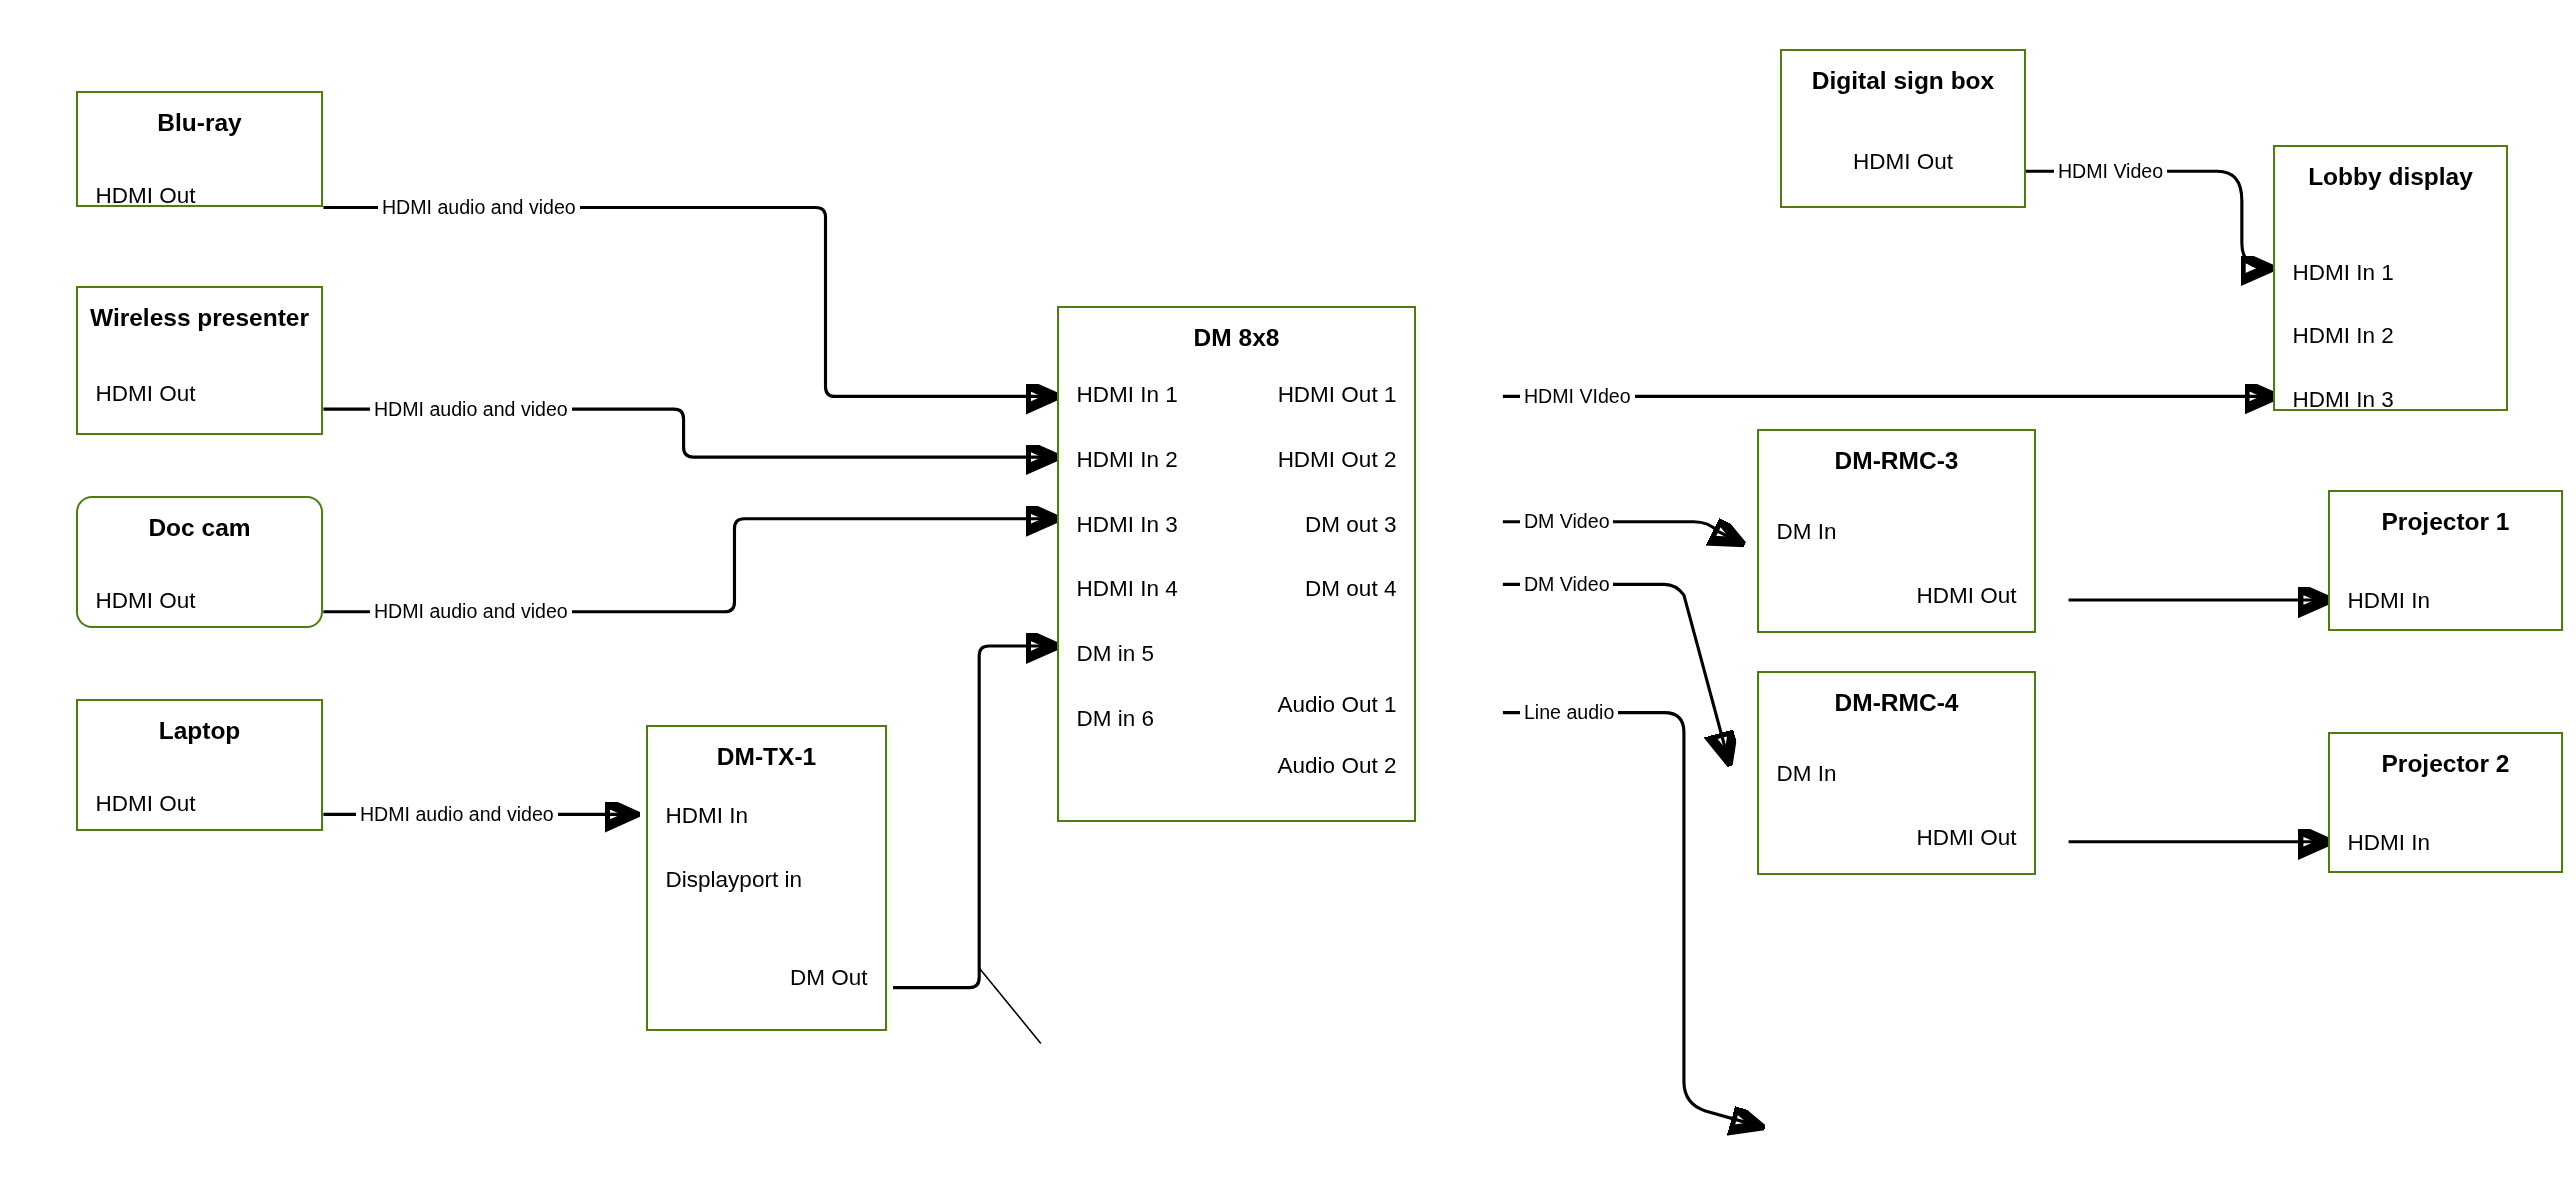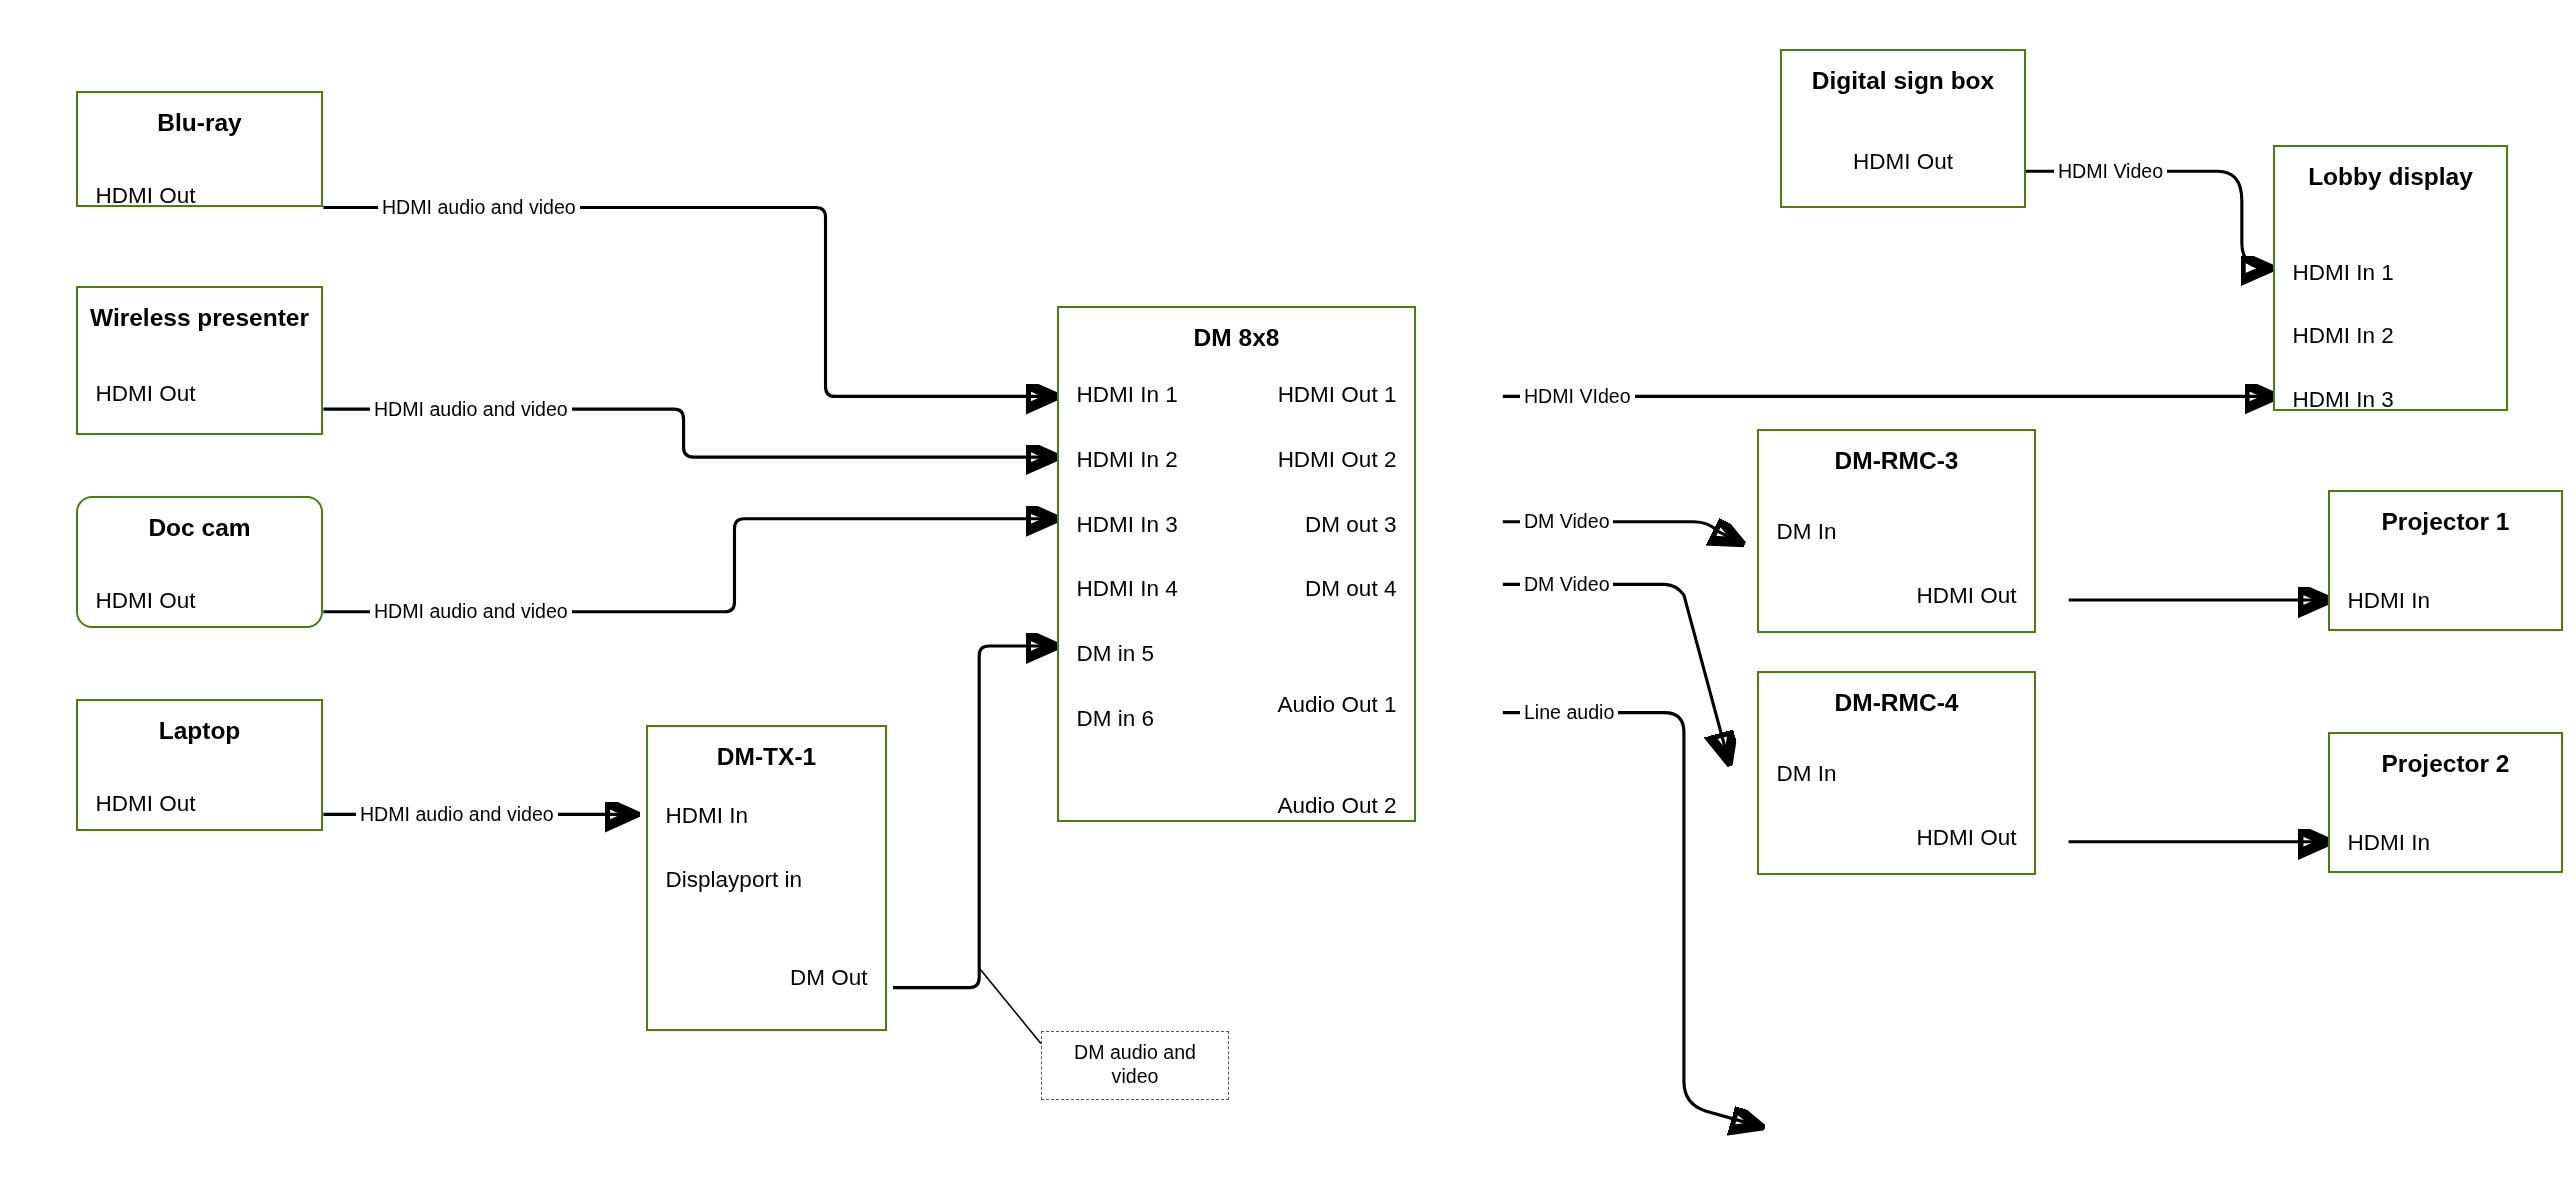--- a/index.html
+++ b/index.html
@@ -122,21 +122,20 @@
   <div class="edge-label" style="left:378px; top:196px;">HDMI audio and video</div>
   <div class="edge-label" style="left:370px; top:398px;">HDMI audio and video</div>
   <div class="edge-label" style="left:370px; top:600px;">HDMI audio and video</div>
   <div class="edge-label" style="left:356px; top:803px;">HDMI audio and video</div>
   <div class="edge-label" style="left:2054px; top:160px;">HDMI Video</div>
   <div class="edge-label" style="left:1520px; top:385px;">HDMI VIdeo</div>
   <div class="edge-label" style="left:1520px; top:510px;">DM Video</div>
   <div class="edge-label" style="left:1520px; top:573px;">DM Video</div>
   <div class="edge-label" style="left:1520px; top:701px;">Line audio</div>
 
-  <div class="note" style="left:1041px; top:1031px; width:188px; height:69px;">DM audio and video</div>
 
   <div class="node" style="left:76px; top:91px; width:247px; height:116px;">
     <div class="title">Blu-ray</div>
     <div class="port left" style="top:90px;">HDMI Out</div>
   </div>
 
   <div class="node" style="left:76px; top:286px; width:247px; height:149px;">
     <div class="title">Wireless presenter</div>
     <div class="port left" style="top:93px;">HDMI Out</div>
   </div>
@@ -165,21 +164,21 @@
     <div class="port left" style="top:204px;">HDMI In 3</div>
     <div class="port left" style="top:268px;">HDMI In 4</div>
     <div class="port left" style="top:333px;">DM in 5</div>
     <div class="port left" style="top:398px;">DM in 6</div>
 
     <div class="port right" style="top:74px;">HDMI Out 1</div>
     <div class="port right" style="top:139px;">HDMI Out 2</div>
     <div class="port right" style="top:204px;">DM out 3</div>
     <div class="port right" style="top:268px;">DM out 4</div>
     <div class="port right" style="top:384px;">Audio Out 1</div>
-    <div class="port right" style="top:445px;margin-top:40px;">Audio Out 2</div>
+    <div class="port right" style="top:445px;">Audio Out 2</div>
   </div>
 
   <div class="node" style="left:1780px; top:49px; width:246px; height:159px;">
     <div class="title">Digital sign box</div>
     <div class="port center" style="top:98px;">HDMI Out</div>
   </div>
 
   <div class="node" style="left:2273px; top:145px; width:235px; height:266px;">
     <div class="title">Lobby display</div>
     <div class="port left" style="top:113px;">HDMI In 1</div>

